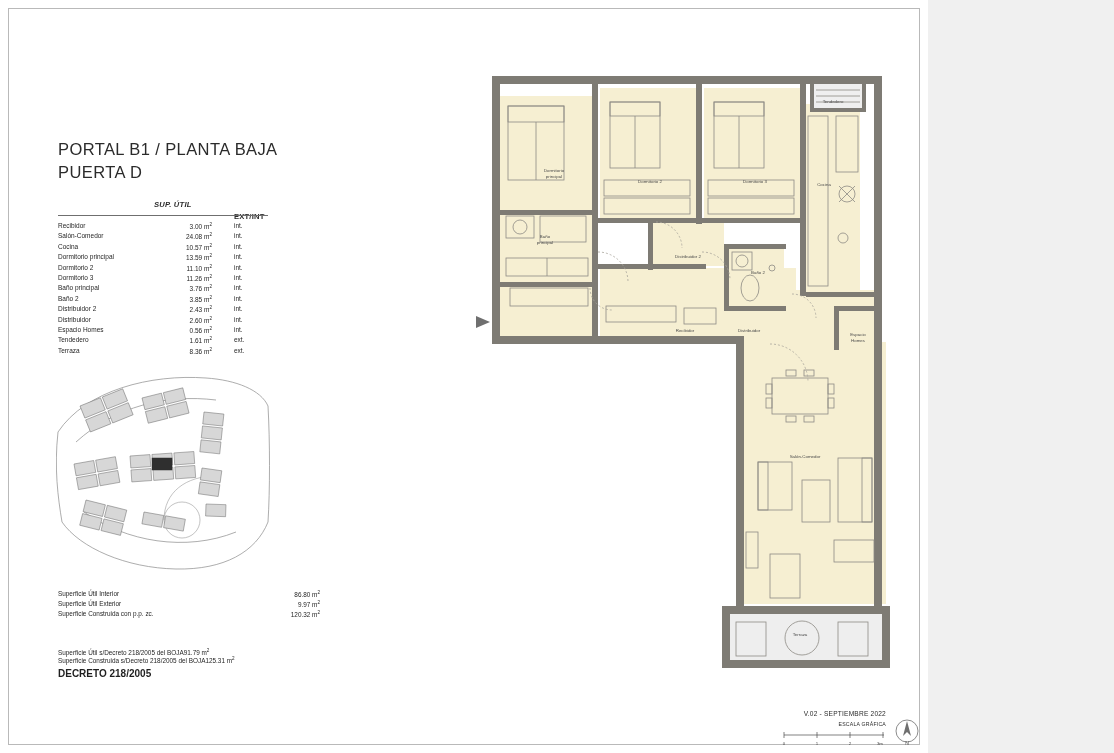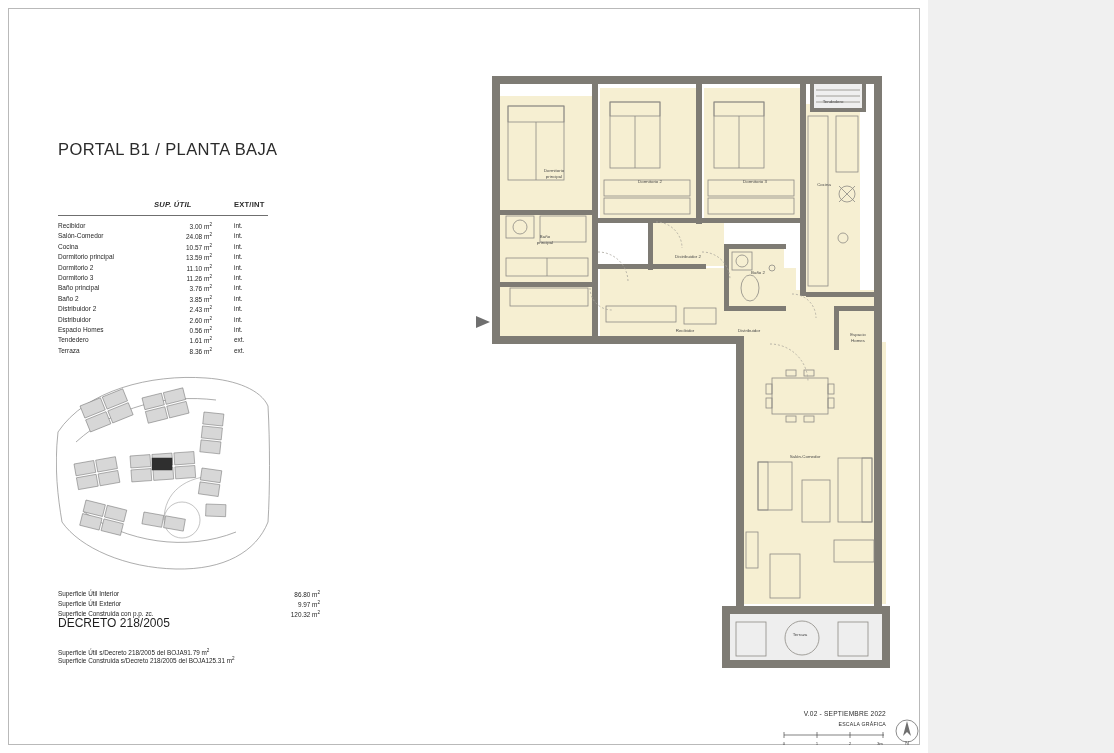--- a/index.html
+++ b/index.html
@@ -22,21 +22,21 @@
     line-height:1.42;
     font-weight:400;
   }
   .title-block div { white-space:nowrap; }
 
   .table-head {
     position:absolute; left:58px; top:200px;
     width:268px; font-size:7.6px; color:#2b2b2b;
   }
   .table-head .th-u { position:absolute; left:96px; top:0; font-weight:bold; letter-spacing:.2px;font-style:italic;}
-  .table-head .th-e { position:absolute; left:176px; top:0; font-weight:bold; letter-spacing:.2px;}
+  .table-head .th-e { position:absolute; left:176px; top:12px; font-weight:bold; letter-spacing:.2px;}
   .hr-thin {
     position:absolute; left:58px; width:210px; height:1px; background:#6f6f6f;
   }
   .areas {
     position:absolute; left:58px; top:222px; width:268px;
     font-size:6.5px; color:#1f1f1f;
   }
   .areas .row { position:relative; height:10.4px; }
   .areas .nm { position:absolute; left:0; top:0; white-space:nowrap; }
   .areas .va { position:absolute; left:96px; top:0; width:58px; text-align:right; white-space:nowrap; }
@@ -49,21 +49,21 @@
   }
 
   
   .summary {
     position:absolute; left:58px; top:590px; width:268px; font-size:6.4px; color:#1f1f1f;
   }
   .summary .srow { position:relative; height:10.2px; }
   .summary .slabel { position:absolute; left:0; top:0; white-space:nowrap; }
   .summary .sval { position:absolute; left:200px; top:0; width:62px; text-align:right; white-space:nowrap; }
   .decreto-title {
-    position:absolute; left:58px; top:616px; font-size:12px; font-weight:normal; color:#1f1f1f;
+    position:absolute; left:58px; top:668px; font-size:10px; font-weight:bold; color:#1f1f1f;
   }
   .summary2 {
     position:absolute; left:58px; top:648px; width:268px; font-size:6.4px; color:#1f1f1f;
   }
 
   
   .plan { position:absolute; left:470px; top:62px; width:610px; height:610px; }
 
   .plan-label {
     position:absolute; font-size:4.4px; color:#4a4a4a; text-align:center;
@@ -83,20 +83,21 @@
   .northrose { position:absolute; right:6px; top:716px; width:30px; height:30px; }
 </style>
 </head>
 <body>
 
 <div class="page">
   <div class="border-frame"></div>
 
   <div class="title-block">
     <div>PORTAL B1 / PLANTA BAJA</div>
+    <div>PUERTA D</div>
   </div>
 
   <div class="table-head">
     <span class="th-u">SUP. ÚTIL</span>
     <span class="th-e">EXT/INT</span>
   </div>
   <div class="hr-thin" style="top:215px;"></div>
 
   <div class="areas" id="areas-list">
       <div class="row">

